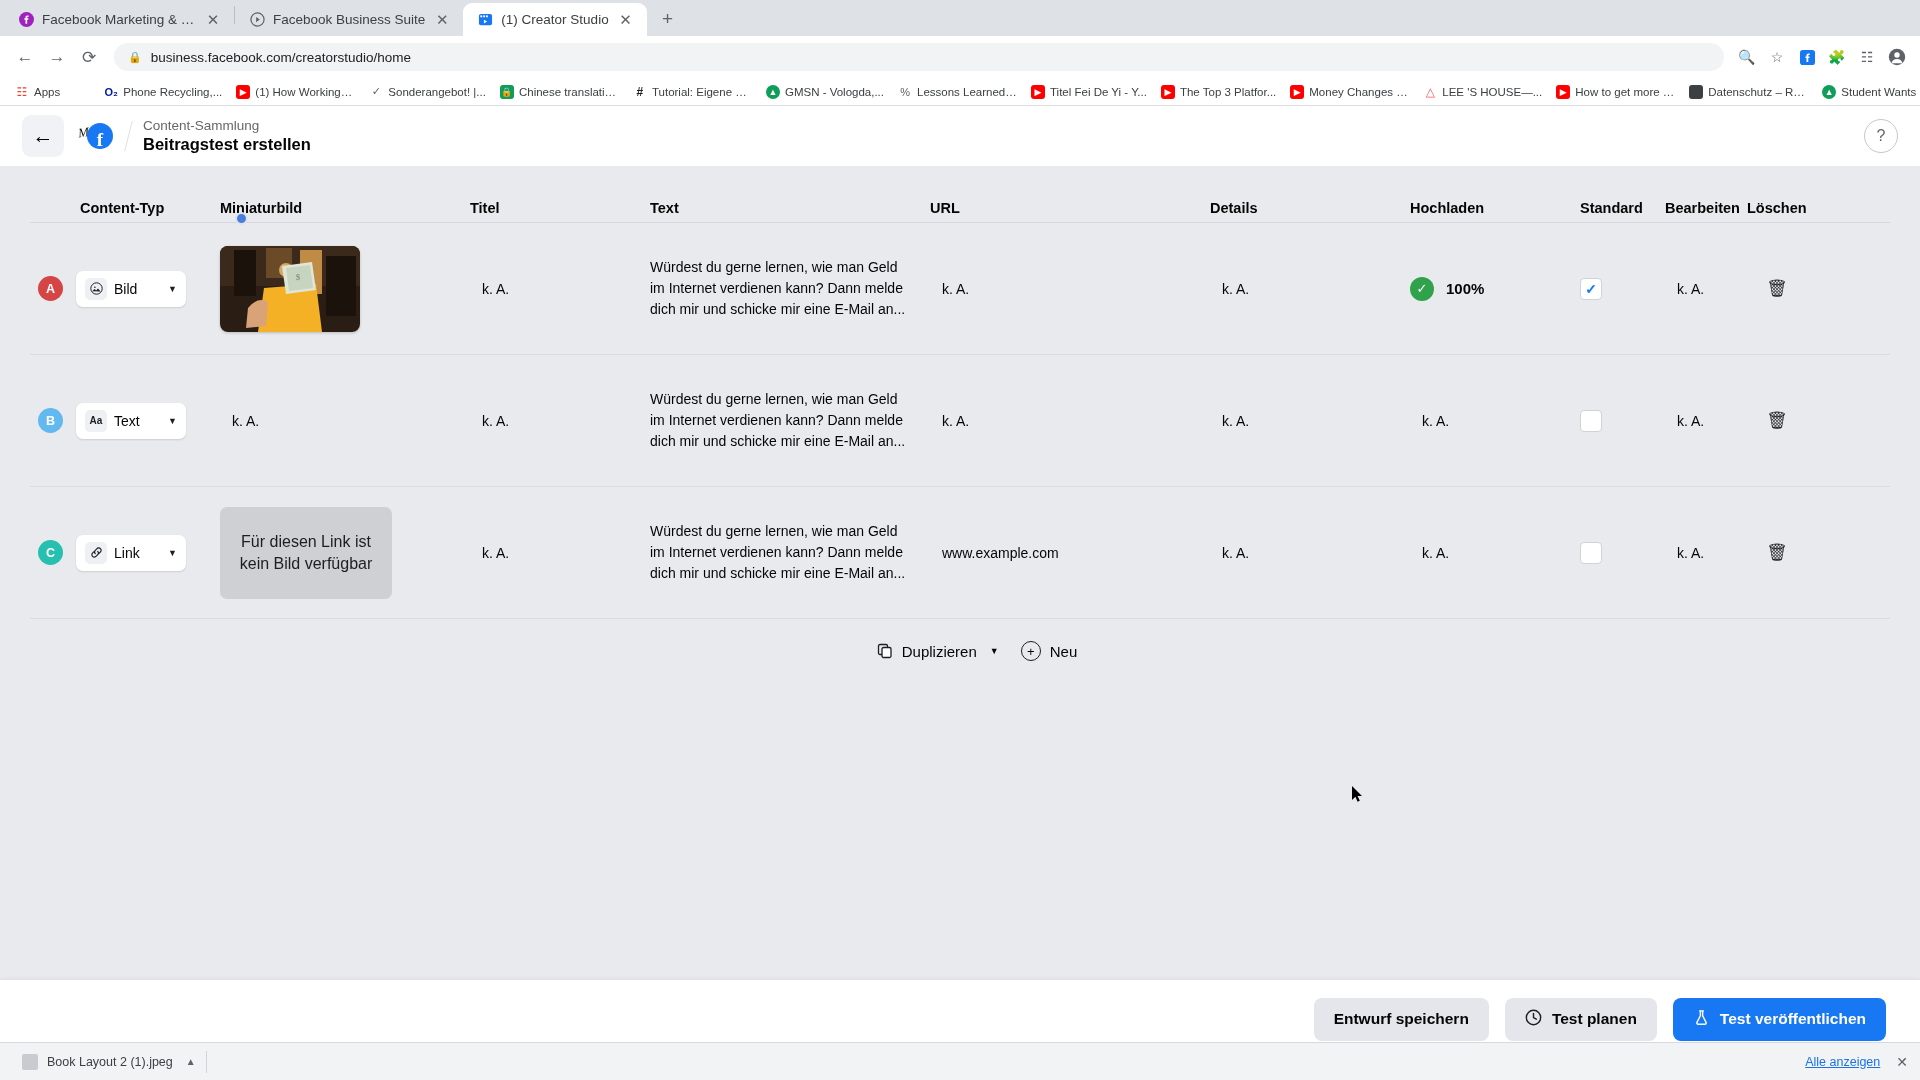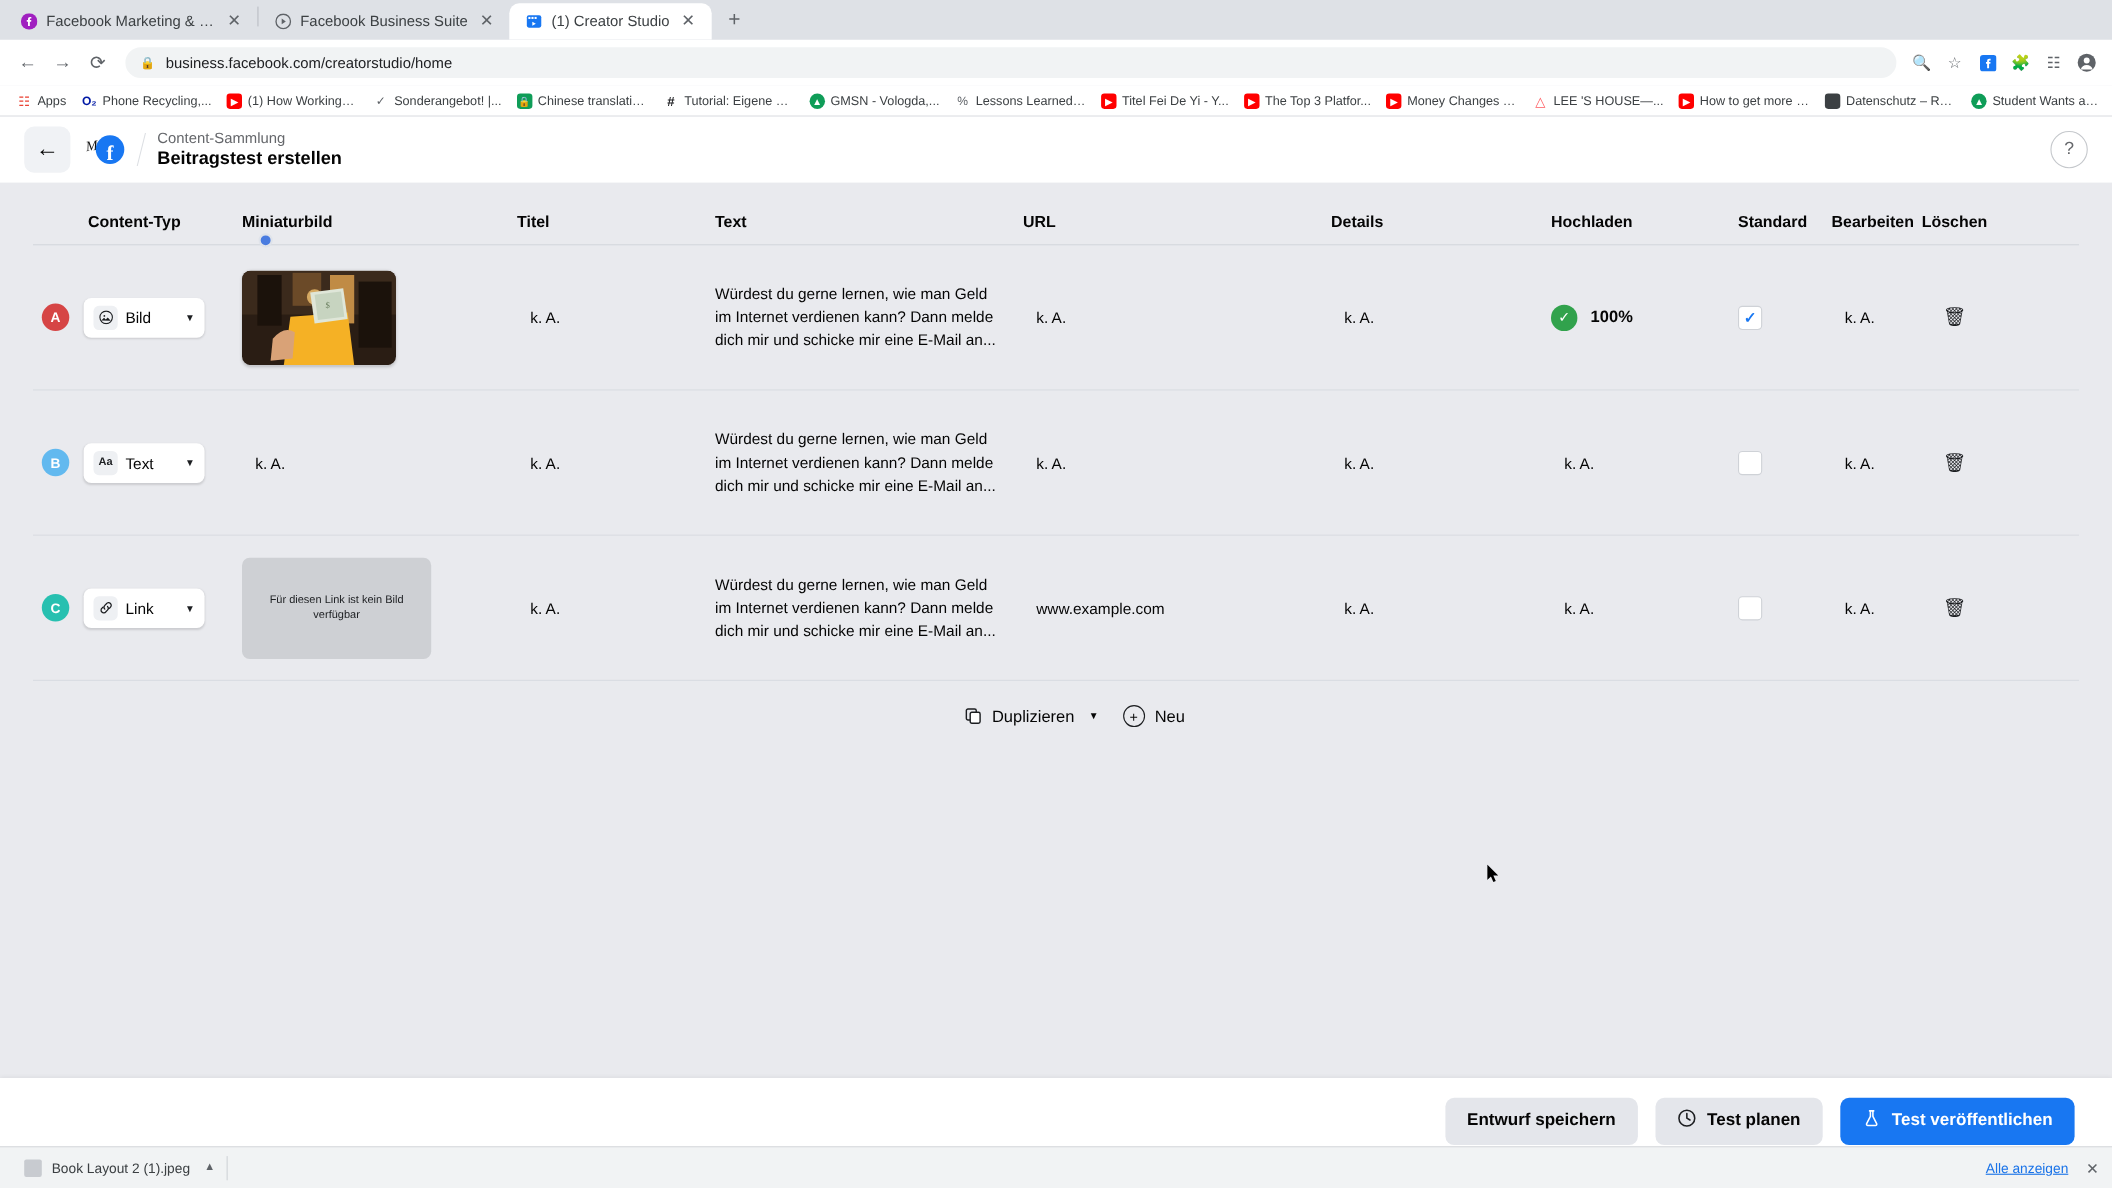--- a/index.html
+++ b/index.html
@@ -69,21 +69,21 @@
   .hdr-text { display:flex; flex-direction: column; justify-content:center; gap: 2px; }
   .hdr-sub { font-size: 13.5px; color: #65676b; }
   .hdr-title { font-size: 16.5px; color:#050505; font-weight: 700; }
   .helpbtn { margin-left: auto; width: 34px; height: 34px; border-radius: 50%; border: 1.5px solid #c5c8cc; display:flex; align-items:center; justify-content:center; color:#65676b; font-size: 16px; }
 
   .body-scroll { flex: 1; padding: 0 0 0 0; overflow: hidden; }
 
   .section-title { font-size: 23px; font-weight: 700; color:#050505; margin: 26px 0 0 34px; }
 
   .table { margin: 22px 30px 0 30px; }
-  .thead { display: flex; align-items: center; height: 28px; position: relative; }
+  .thead { display: flex; align-items: flex-end; height: 28px; position: relative; }
   .th { font-size: 14.5px; font-weight: 700; color: #050505; text-align: left; }
 
   .col-type   { width: 190px; padding-left: 50px; }
   .col-thumb  { width: 250px; }
   .col-title  { width: 180px; }
   .col-text   { width: 280px; }
   .col-url    { width: 280px; }
   .col-details{ width: 200px; }
   .col-upload { width: 170px; }
   .col-std    { width: 85px; }
@@ -106,21 +106,21 @@
   }
   .typeselect .ticon { width: 22px; height: 22px; border-radius: 5px; background:#eef0f3; display:flex; align-items:center; justify-content:center; font-size: 11px; color:#1c1e21; }
   .typeselect .tlabel { flex:1; font-size: 14px; color:#050505; }
   .typeselect .caret { font-size: 9px; color:#1c1e21; }
 
   .thumbcell { width: 250px; }
   .thumbimg { width: 140px; height: 86px; border-radius: 8px; overflow: hidden; box-shadow: 0 1px 3px rgba(0,0,0,.2); position: relative; }
   .thumb-noimg {
     width: 172px; height: 92px; border-radius: 7px; background: #ced0d4;
     display:flex; align-items:center; justify-content:center; text-align:center;
-    font-size: 10px; color:#1c1e21; line-height: 1.35; padding: 0 10px;
+    font-size: 16px; color:#1c1e21; line-height: 1.35; padding: 0 10px;
   }
 
   .textcell { width: 280px; font-size: 14px; line-height: 1.5; color:#050505; padding-right: 24px; }
 
   .uploadcell { width: 170px; display:flex; align-items:center; gap: 12px; }
   .check-circle { width: 24px; height: 24px; border-radius: 50%; background:#31a24c; display:flex; align-items:center; justify-content:center; color:#fff; font-size: 13px; }
   .pct { font-size: 15px; font-weight: 700; color:#050505; }
 
   .stdcell { width: 85px; }
   .cbox { width: 22px; height: 22px; border-radius: 4px; background:#fff; border:1px solid #cfd2d7; display:flex; align-items:center; justify-content:center; }
@@ -229,21 +229,21 @@
       </div>
     </div>
   </div>
 
   <div class="bookmarks">
     <div class="bm">
         <span class="bmi" style="background:transparent;color:#ea4335;font-size:12px;">☷</span>
         <span class="bml">Apps</span>
       </div>
     <div class="bm">
-        <span class="bmi" style="background:transparent;color:#0019a5;font-size:11px;font-weight:700;">O₂</span>
+        <span class="bmi" style="background:transparent;color:#0019a5;font-size:11px;font-weight:700;margin-left:30px;">O₂</span>
         <span class="bml">Phone Recycling,...</span>
       </div>
     <div class="bm">
         <span class="bmi" style="background:#ff0000;">▶</span>
         <span class="bml">(1) How Working a...</span>
       </div>
     <div class="bm">
         <span class="bmi" style="background:transparent;color:#5f6368;font-size:11px;">✓</span>
         <span class="bml">Sonderangebot! |...</span>
       </div>

